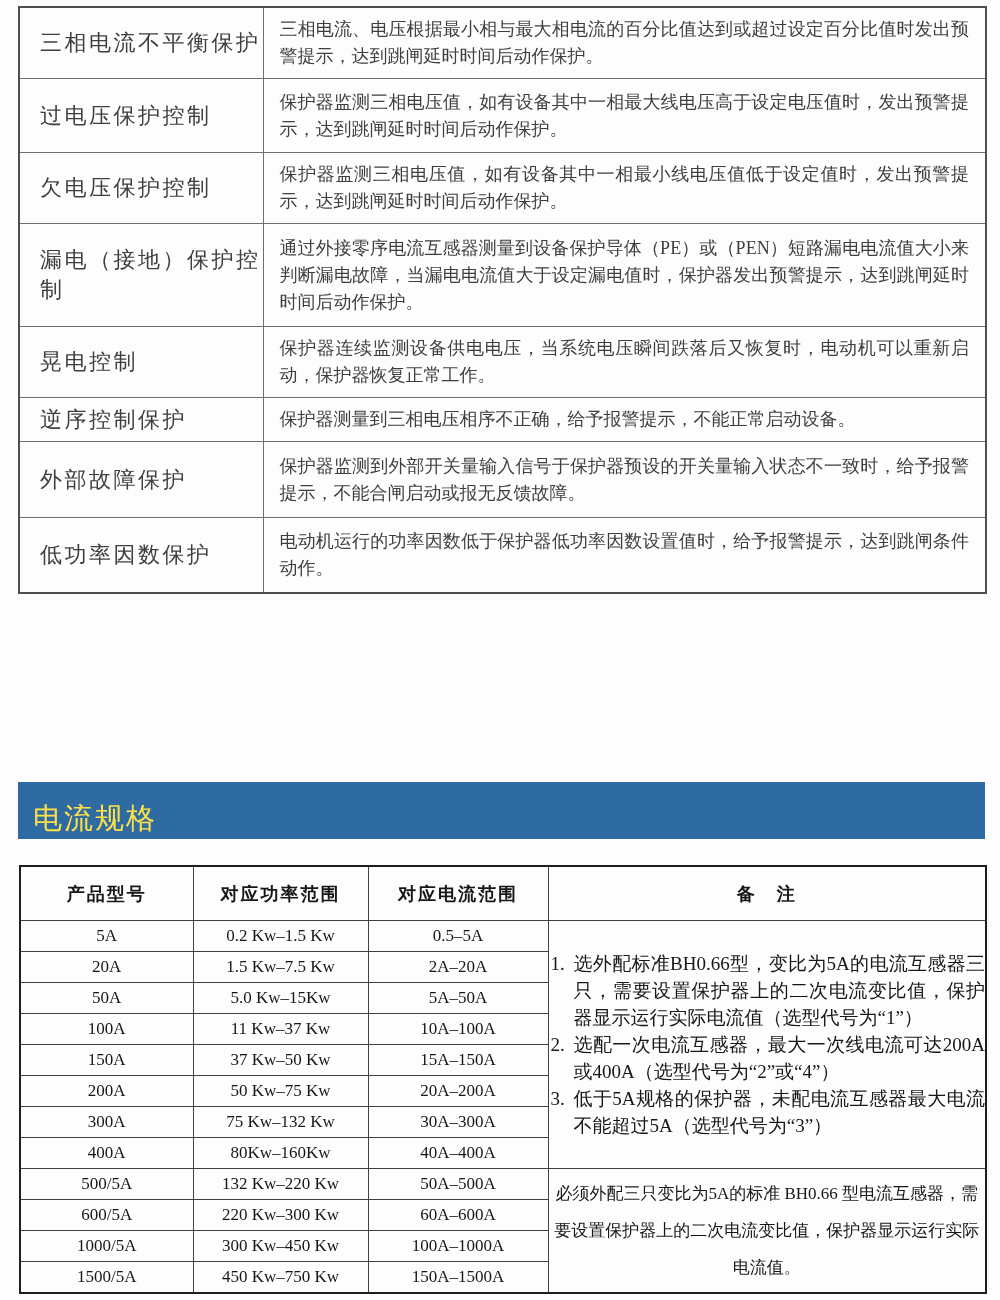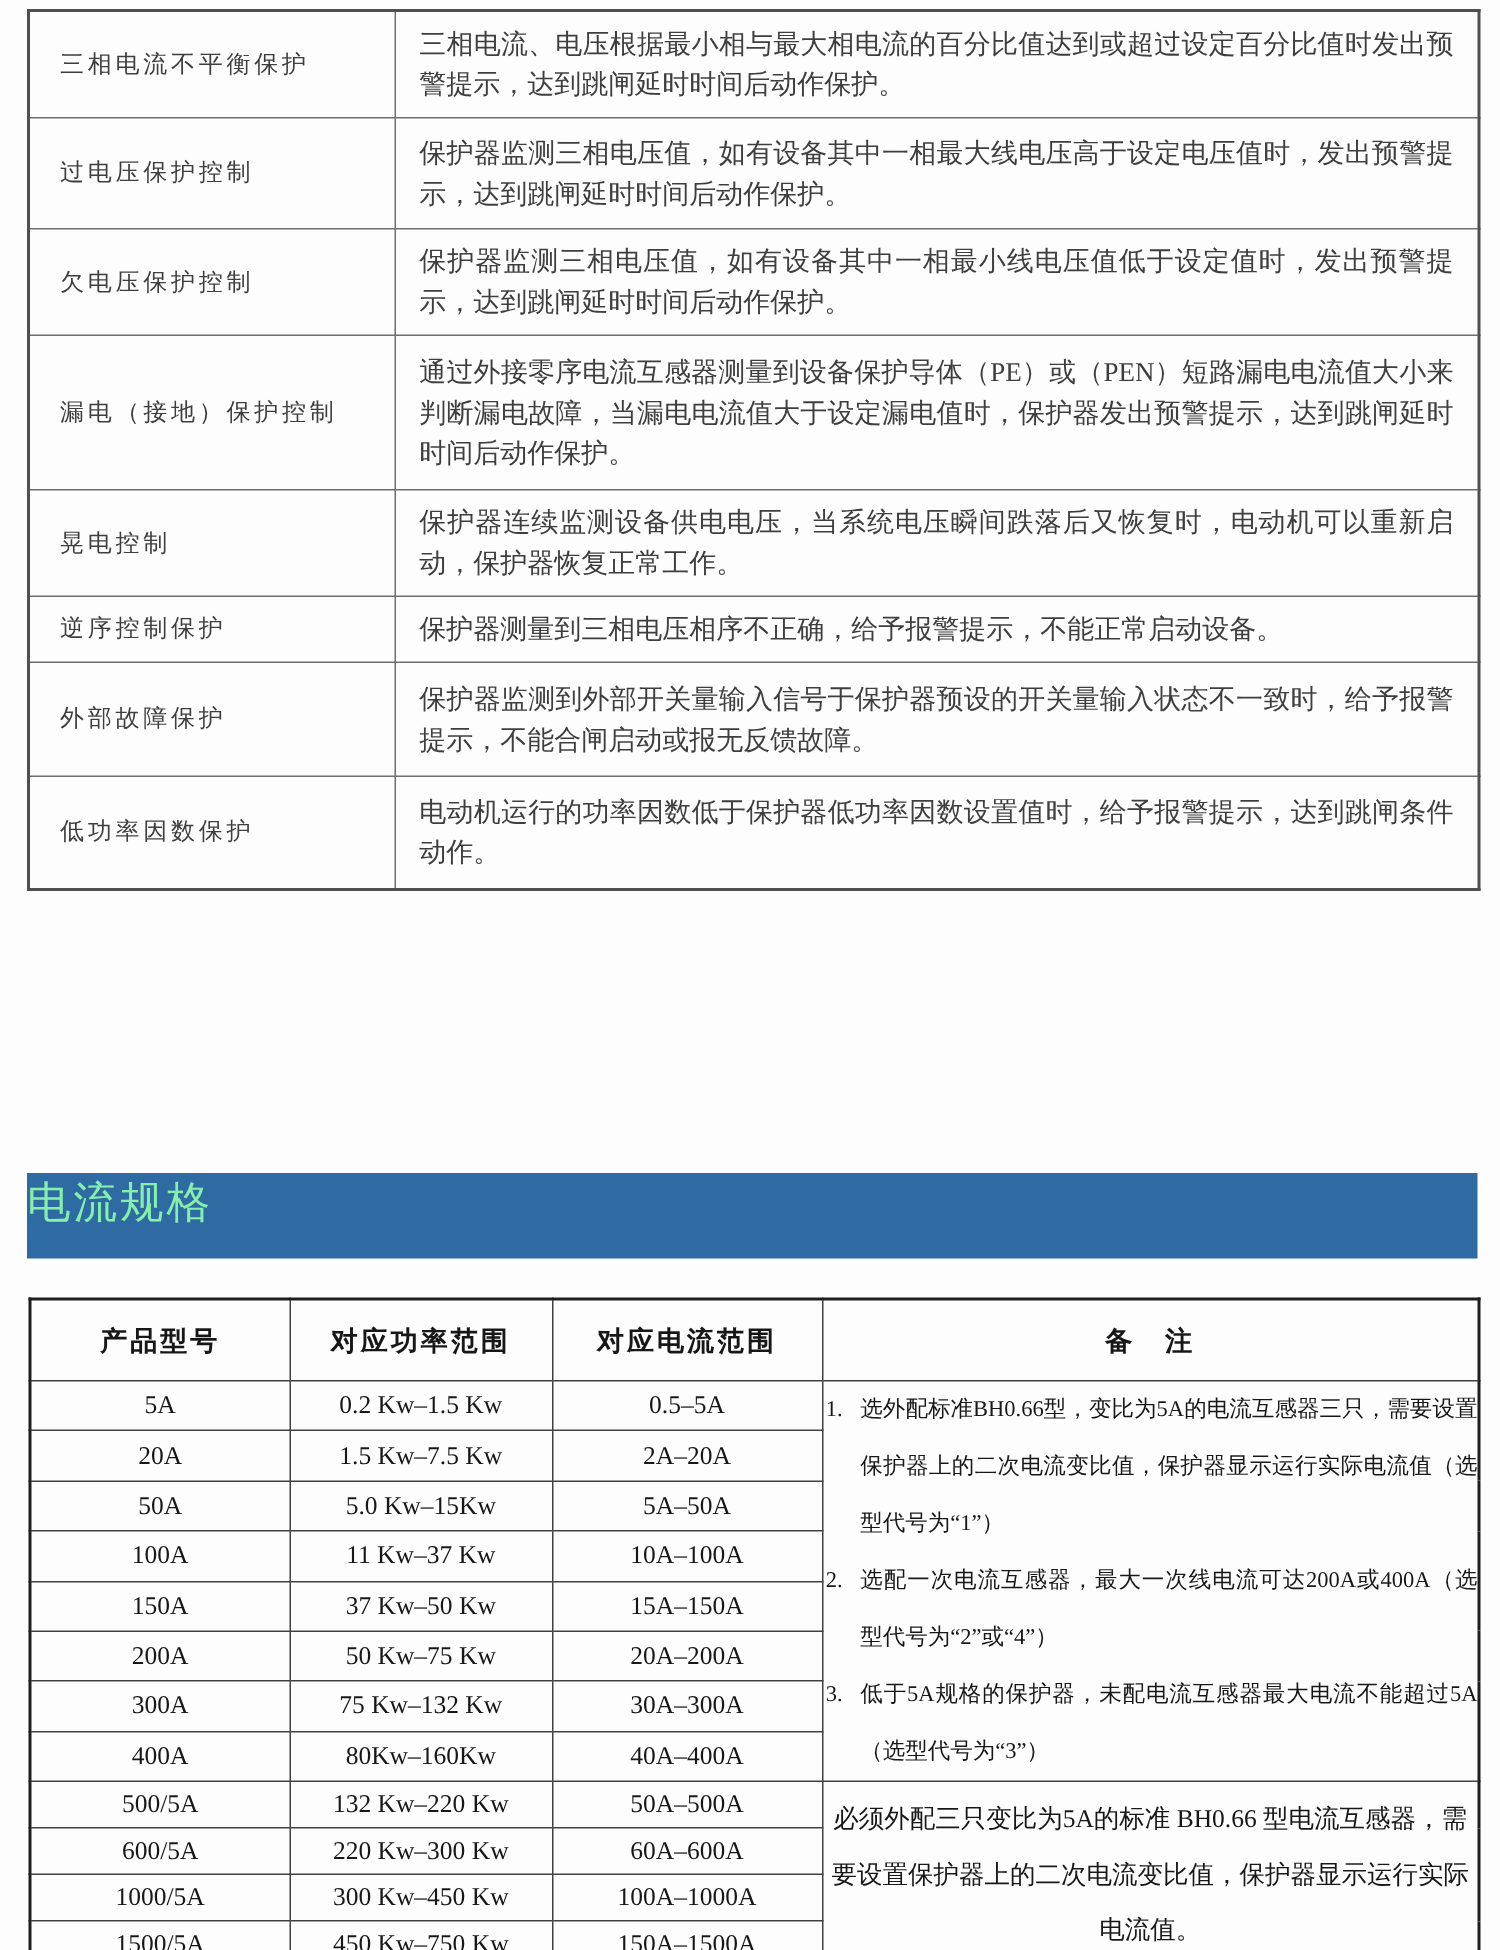--- a/index.html
+++ b/index.html
@@ -16,40 +16,40 @@
     border-collapse:collapse;table-layout:fixed;
     color:#3e3e3e;
     border:2px solid #4f4f4f;
   }
   .prot-table td{
     border:1px solid #6e6e6e;
     vertical-align:middle;
   }
   .prot-table td.cell-name{
     padding-left:20px;
-    font-size:16px;
+    font-size:22px;
     letter-spacing:2.5px;
     margin-left:32px;
   }
   .prot-table td.cell-desc{
     padding:8px 16px;
     font-size:18px;
     line-height:27px;
     text-align:justify;
   }
 
   
   .section-band{
     position:absolute;left:18px;top:782px;width:967px;height:57px;
     background:#2d6ba2;
-    color:#86efac;
+    color:#fde047;
     font-family:"Liberation Sans","DejaVu Sans",sans-serif;
     font-size:29px;
-    display:flex;align-items:flex-start;
-    box-sizing:border-box;
+    display:flex;align-items:flex-end;
+    padding-left:15px;box-sizing:border-box;
     letter-spacing:2px;
   }
 
   
   .spec-table{
     position:absolute;left:19px;top:865px;width:966px;
     border-collapse:collapse;table-layout:fixed;
     color:#171717;
     border:2px solid #1e1e1e;
   }
@@ -71,21 +71,21 @@
   }
   .remark-cell-bottom{
     text-align:left;vertical-align:middle;
     padding:0 12px;
     font-size:17.5px;
     line-height:37px;
   }
   ol.remarks{
     list-style:none;margin:0;padding:0;
     counter-reset:rk;
-    font-size:15px;line-height:38px;
+    font-size:19px;line-height:27px;
     text-align:justify;
   }
   ol.remarks li{
     counter-increment:rk;
     position:relative;
     padding-left:25px;
   }
   ol.remarks li::before{
     content:counter(rk) ".";
     position:absolute;left:2px;

